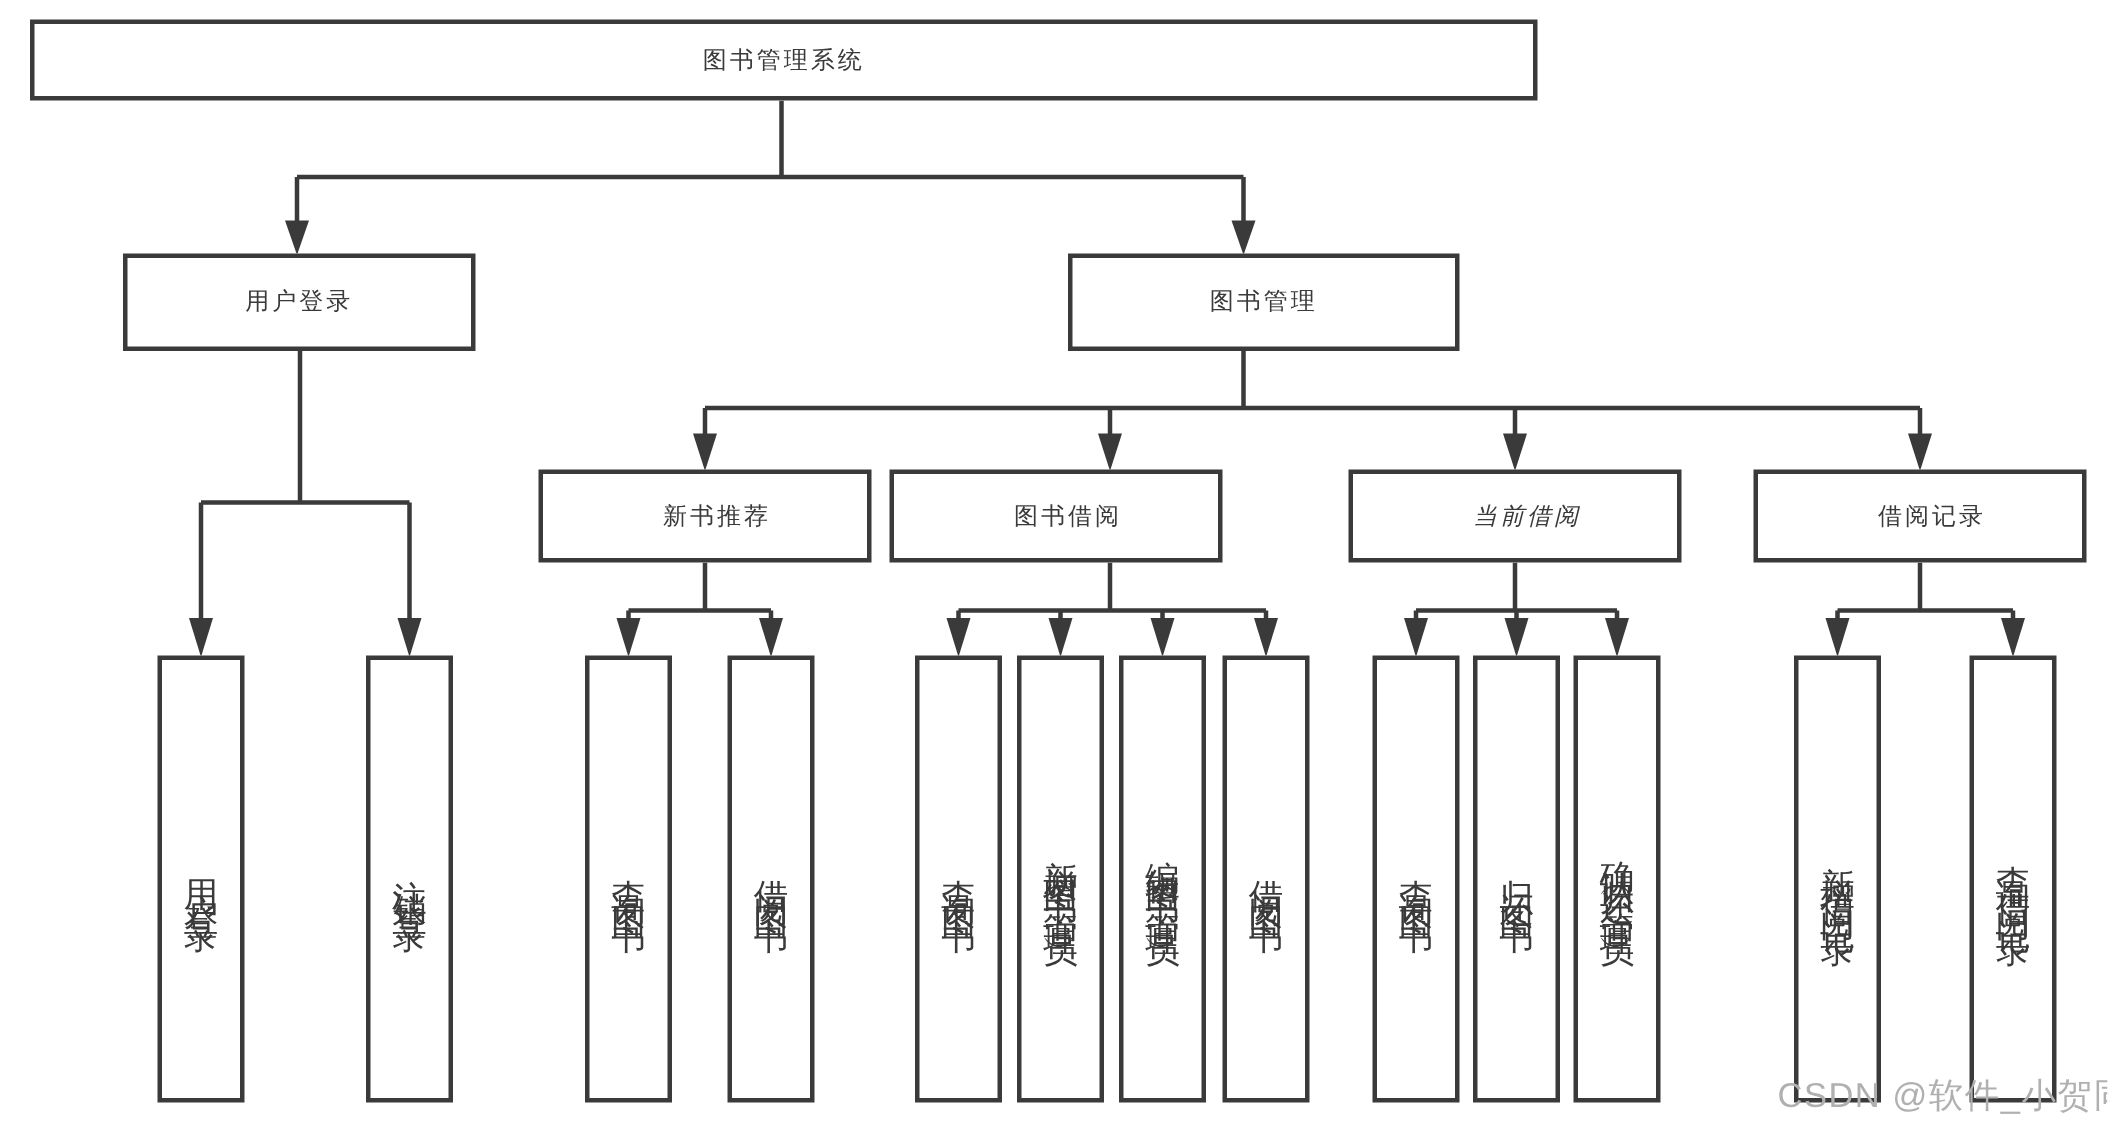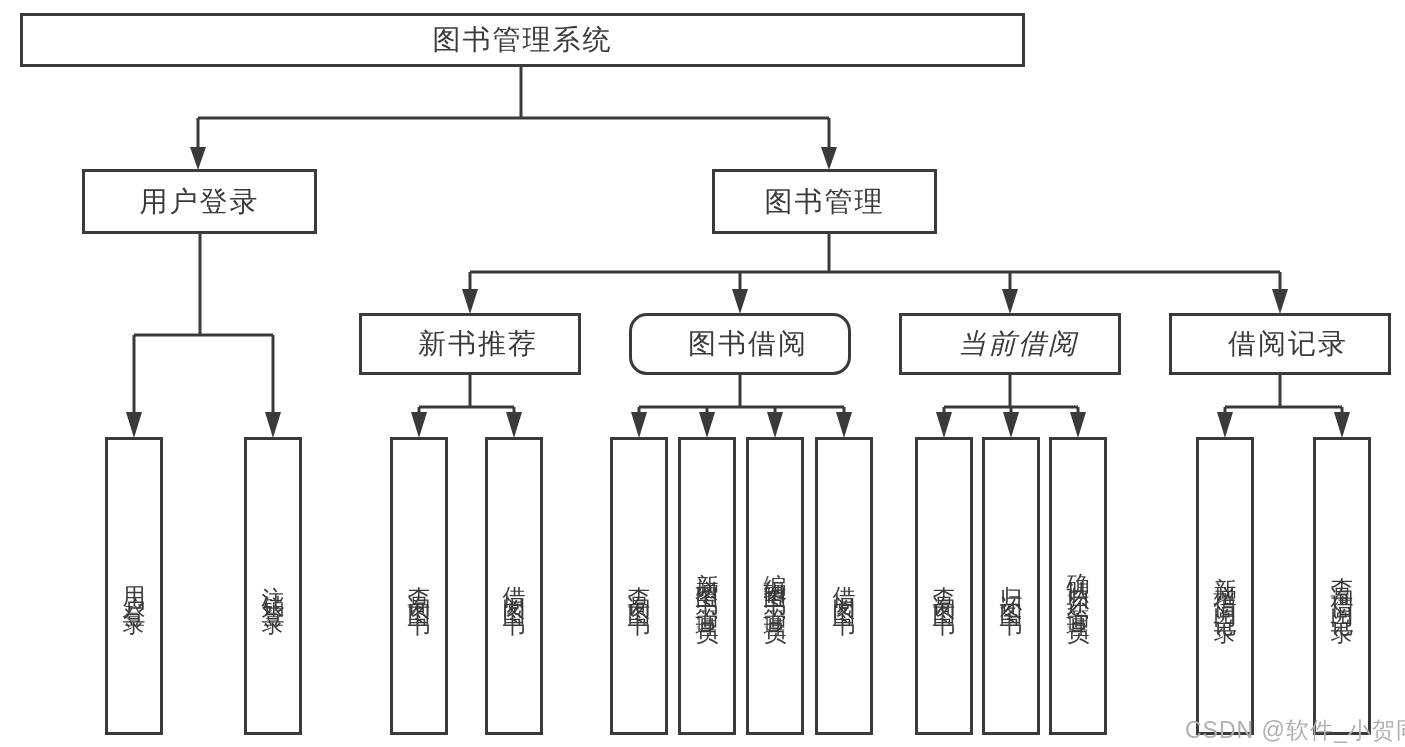--- a/index.html
+++ b/index.html
@@ -6,21 +6,21 @@
   .canvas {
     position:relative; width:1405px; height:747px;
     background:#ffffff; overflow:hidden;
     font-family:"Liberation Sans", sans-serif;
   }
   .connectors { position:absolute; left:0; top:0; width:1405px; height:747px; }
   .node {
     position:absolute; box-sizing:border-box;
     border:3px solid #3a3a3a; background:#ffffff;
     display:flex; align-items:center; justify-content:center;
-    color:#3a3a3a; font-size:28px; letter-spacing:2px;
+    color:#3a3a3a; font-size:16px; letter-spacing:2px;
     white-space:nowrap;
   }
   .leaf {
     writing-mode:vertical-rl; text-orientation:mixed;
     font-size:23px; letter-spacing:9px; line-height:1;
     top:437px; width:58px; height:298px;
   }
   .lvl3 { top:313px; width:222px; height:62px;padding-left:16px; }
   .watermark {
     position:absolute; left:1185px; top:715px;
@@ -62,24 +62,24 @@
       <polygon points="1003,412 1019,412 1011,438"></polygon>
       <polygon points="1070,412 1086,412 1078,438"></polygon>
       <polygon points="1217,412 1233,412 1225,438"></polygon>
       <polygon points="1334,412 1350,412 1342,438"></polygon>
     </g>
   </svg>
 
   <div class="node" style="left:20px; top:13px; width:1005px; height:54px;">图书管理系统</div>
 
   <div class="node" style="left:82px; top:169px; width:235px; height:65px;">用户登录</div>
-  <div class="node" style="left:712px; top:169px; width:225px; height:65px;">图书管理</div>
+  <div class="node" style="left:712px; top:169px; width:261px; height:65px;">图书管理</div>
 
   <div class="node lvl3" style="left:359px;">新书推荐</div>
-  <div class="node lvl3" style="left:629px;border-radius:18px;">图书借阅</div>
+  <div class="node lvl3" style="left:593px;">图书借阅</div>
   <div class="node lvl3" style="left:899px;font-style:italic;">当前借阅</div>
   <div class="node lvl3" style="left:1169px;">借阅记录</div>
 
   <div class="node leaf" style="left:105px;">用户登录</div>
   <div class="node leaf" style="left:244px;">注销登录</div>
 
   <div class="node leaf" style="left:390px;">查询图书</div>
   <div class="node leaf" style="left:485px;">借阅图书</div>
 
   <div class="node leaf" style="left:610px;">查询图书</div>

